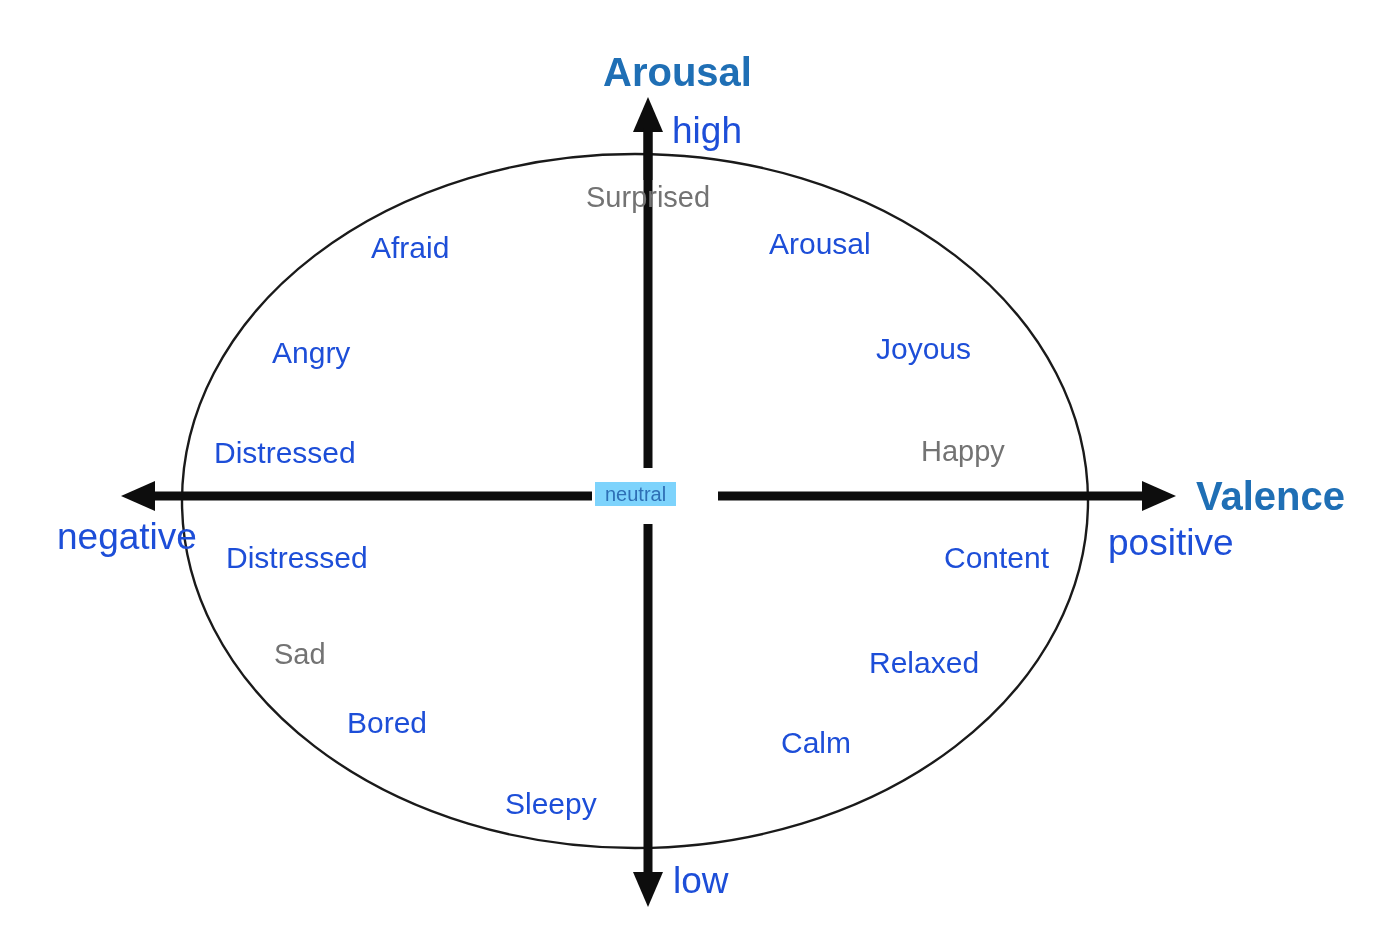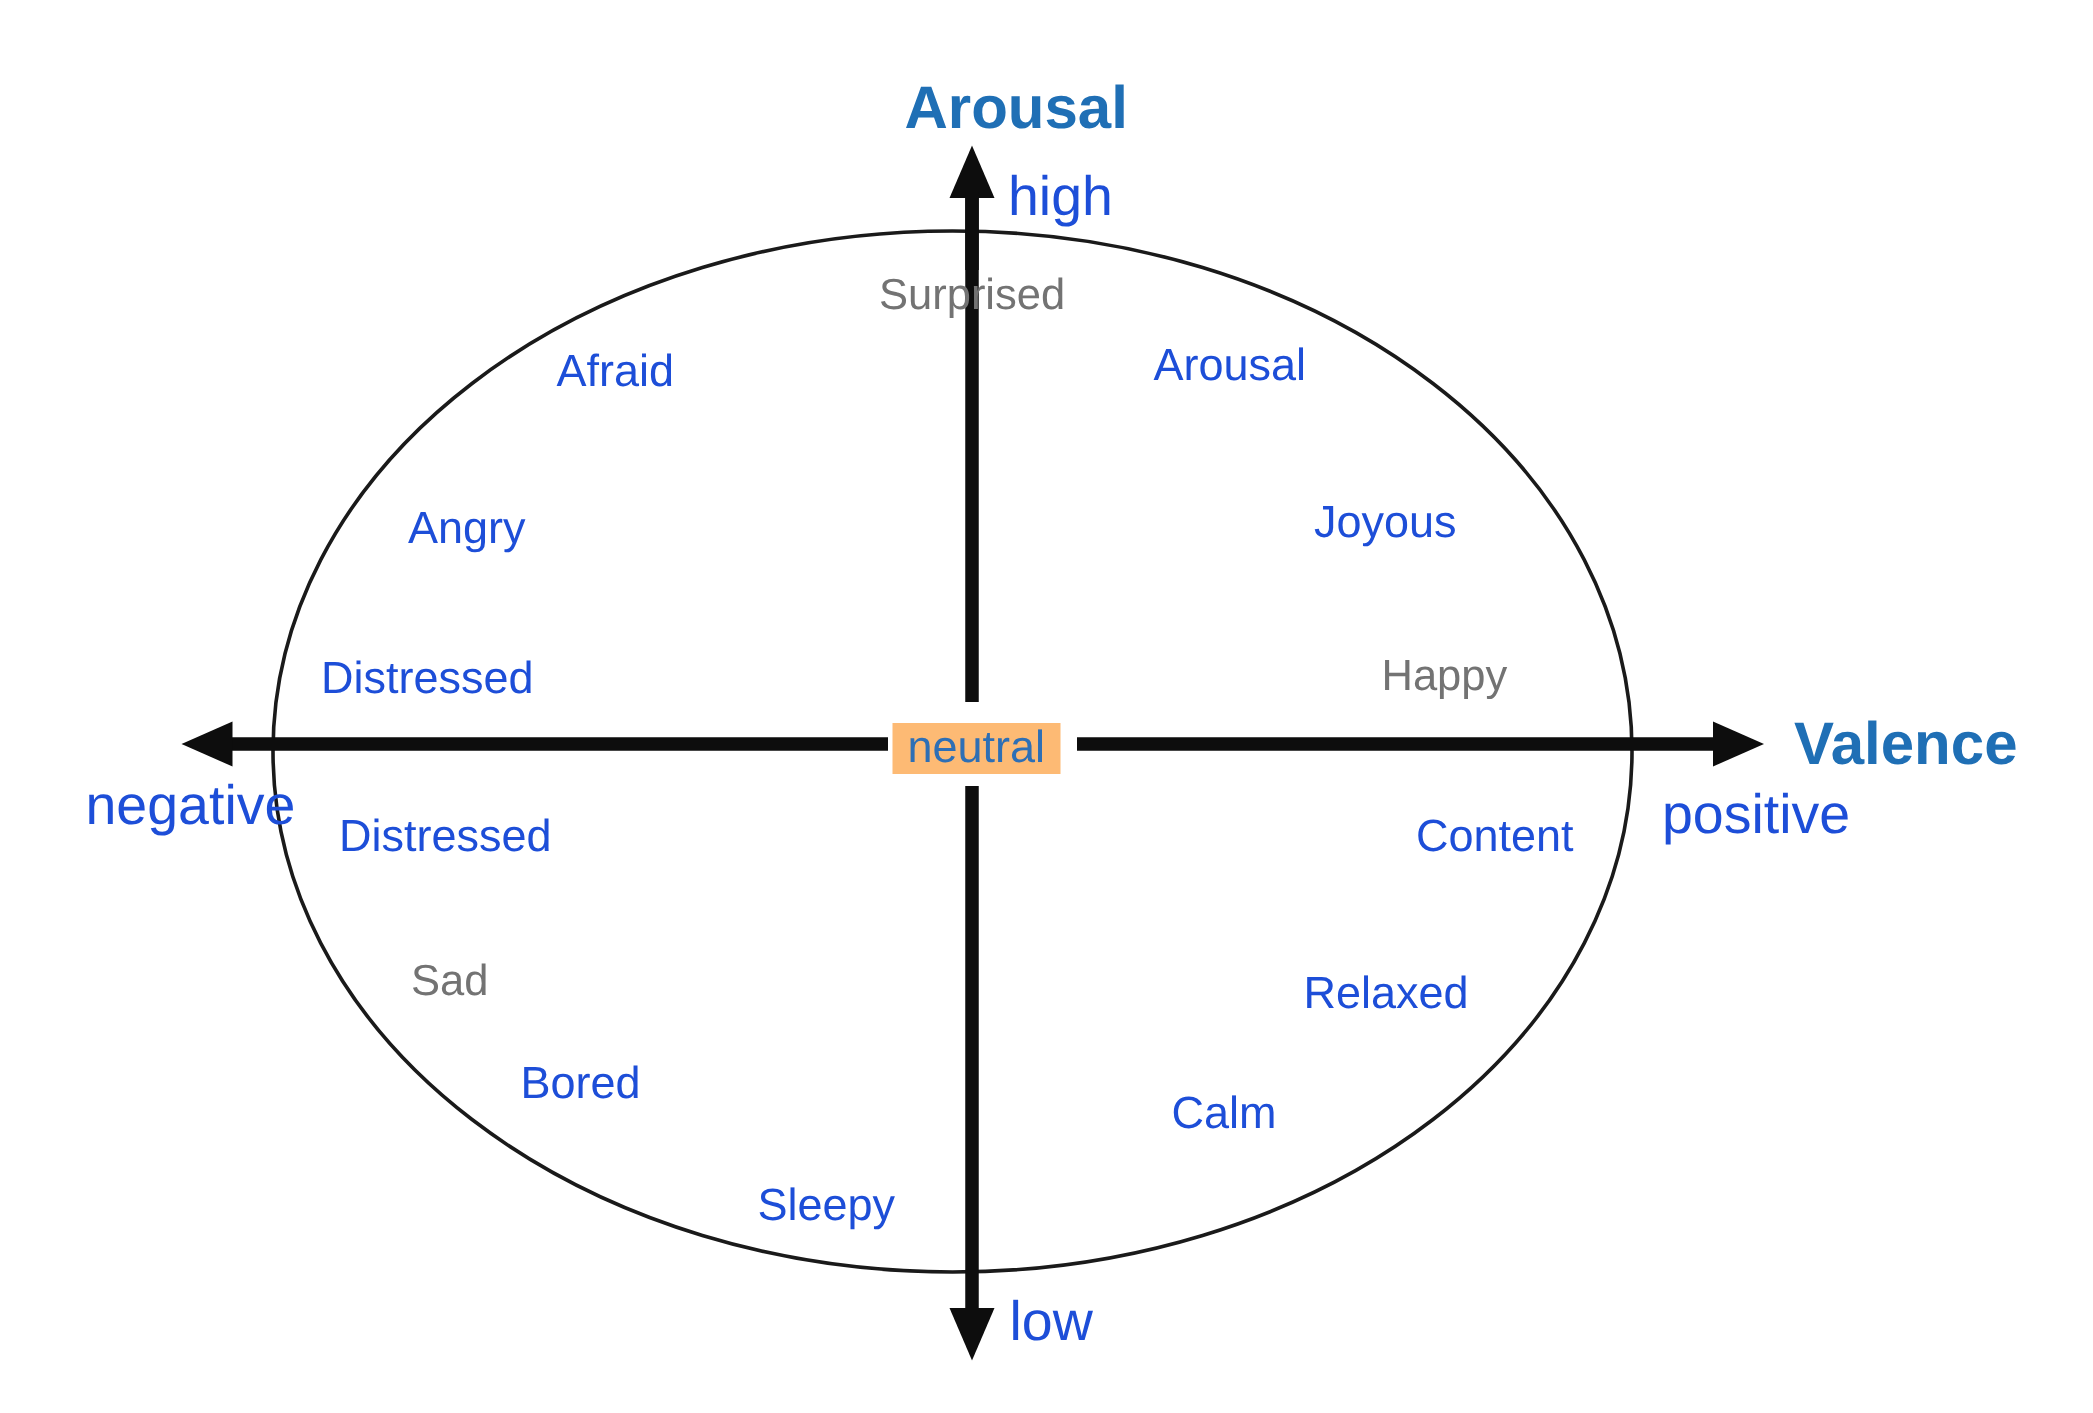--- a/index.html
+++ b/index.html
@@ -39,24 +39,24 @@
     letter-spacing: 0px;
   }
   
   .axis-sub {
     font-size: 37px;
     font-weight: normal;
     color: #1d4ed8;
   }
   
   .center-label {
-    font-size: 30px;
+    font-size: 20px;
     font-weight: normal;
     color: #2E6FB5;
-    background: #fdba74;
+    background: #7dd3fc;
     padding: 2px 10px;
   }
   
   .emotion {
     font-size: 30px;
     font-weight: normal;
     color: #1d4ed8;
   }
   
   .emotion-primary {

